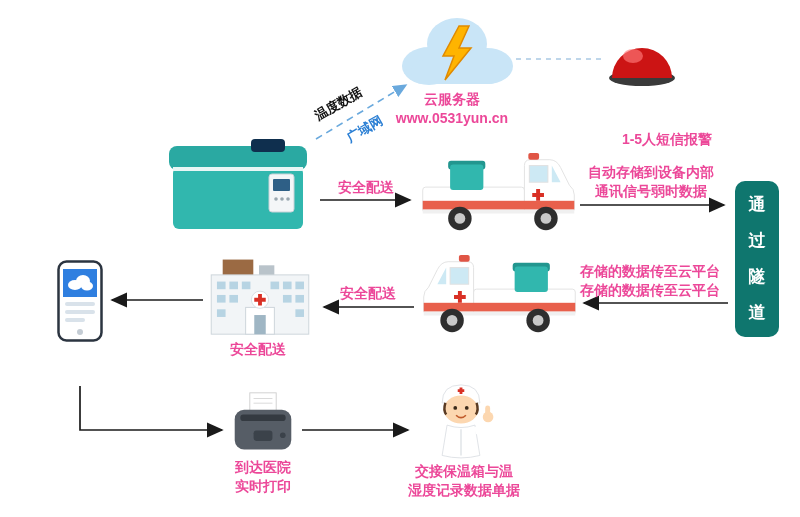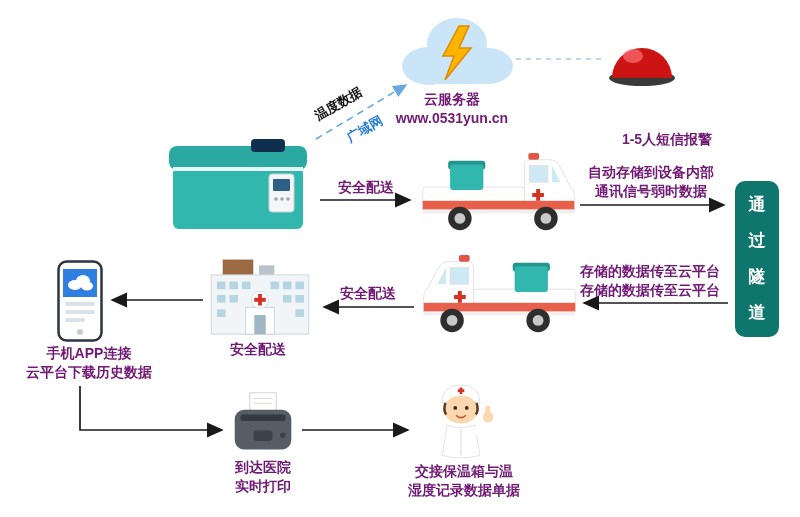--- a/index.html
+++ b/index.html
@@ -1,21 +1,21 @@
 <!DOCTYPE html>
 <html><head>
 <meta charset="utf-8">
 <style>
   html,body{margin:0;padding:0;background:#fff;}
   #stage{
     position:relative;width:800px;height:517px;background:#ffffff;
     font-family:"Liberation Sans","DejaVu Sans",sans-serif;overflow:hidden;
   }
   .abs{position:absolute;}
-  .label{font-size:14px;font-weight:600;color:#701a75;text-align:center;line-height:19px;white-space:nowrap;}
+  .label{font-size:14px;font-weight:600;color:#ec4899;text-align:center;line-height:19px;white-space:nowrap;}
   .label span{display:block;}
   .rot{font-size:13px;font-weight:600;color:#111;transform-origin:0 50%;white-space:nowrap;}
   .blue{color:#2b7fd4;}
   .overlay{position:absolute;left:0;top:0;pointer-events:none;}
   .tunnel{
     background:#0f766e;border-radius:10px;display:flex;align-items:center;justify-content:center;
   }
   .tunnel-inner{
     width:20px;color:#fff;font-size:17px;font-weight:600;word-break:break-all;
     line-height:36px;text-align:center;
@@ -199,24 +199,20 @@
         <ellipse cx="18" cy="25" rx="7" ry="5"></ellipse>
         <ellipse cx="26" cy="21" rx="7" ry="6"></ellipse>
         <ellipse cx="30" cy="26" rx="6" ry="4.5"></ellipse>
       </g>
       <rect x="8" y="42" width="30" height="4" rx="2" fill="#d9e2ea"></rect>
       <rect x="8" y="50" width="30" height="4" rx="2" fill="#d9e2ea"></rect>
       <rect x="8" y="58" width="20" height="4" rx="2" fill="#d9e2ea"></rect>
       <circle cx="23" cy="72" r="3" fill="#c4ccd4"></circle>
     </svg>
   </div>
-  <div class="abs label" style="left:24px;top:344px;width:130px;">
-    <span>手机APP连接</span>
-    <span>云平台下载历史数据</span>
-  </div>
 
   <div class="abs" style="left:230px;top:390px;width:66px;height:66px;">
     <svg width="66" height="66" viewBox="0 0 70 68">
       <rect x="21" y="2" width="28" height="22" fill="#ffffff" stroke="#d0d0d0"></rect>
       <line x1="25" y1="8" x2="45" y2="8" stroke="#d8d8d8"></line>
       <line x1="25" y1="13" x2="45" y2="13" stroke="#d8d8d8"></line>
       <rect x="5" y="20" width="60" height="42" rx="10" fill="#565d66"></rect>
       <rect x="11" y="25" width="48" height="7" rx="3" fill="#343a41"></rect>
       <rect x="25" y="42" width="20" height="11" rx="3" fill="#3b424a"></rect>
       <circle cx="56" cy="47" r="3" fill="#3b424a"></circle>

